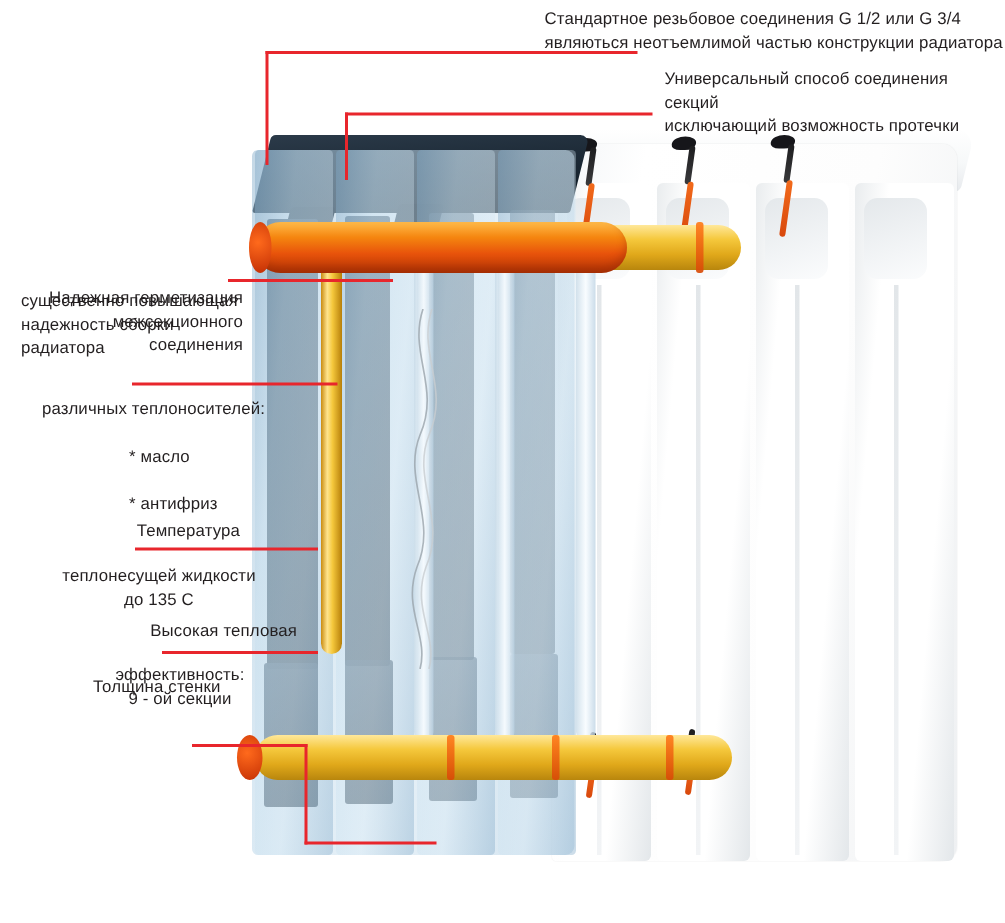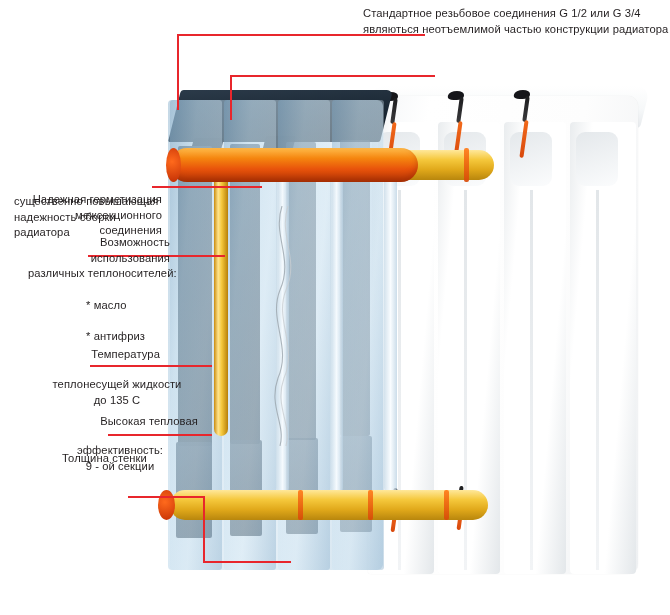--- a/index.html
+++ b/index.html
@@ -333,39 +333,40 @@
   <div class="lead h" style="left:90px;  top:365px; width:122px;"></div>
   <div class="lead h" style="left:108px; top:434px; width:104px;"></div>
 
   <div class="lead h" style="left:128px; top:496px; width:77px;"></div>
   <div class="lead v" style="left:203px; top:496px; height:67px;"></div>
   <div class="lead h" style="left:203px; top:561px; width:88px;"></div>
 
   <div class="ann left" style="left:343px; top:6px;  width:320px;margin-left:20px;">Стандартное резьбовое соединения G 1/2  или G 3/4
 являються неотъемлимой частью конструкции радиатора</div>
 
+  <div class="ann left" style="left:443px; top:46px; width:225px;">Универсальный способ соединения секций
+исключающий возможность протечки</div>
 
   <div class="ann right" style="left:10px;  top:148px; width:152px;margin-top:44px;">Надежная герметизация
 межсекционного соединения</div>
 
   <div class="ann left" style="left:14px;  top:194px; width:160px;">существенно повышающая
 надежность сборки радиатора</div>
 
-  <div class="ann right" style="left:20px;  top:235px; width:150px;">Возможность использования</div>
 
   <div class="ann left" style="left:28px;  top:266px; width:160px;">различных теплоносителей:</div>
 
   <div class="ann left" style="left:86px;  top:282px; width:110px;">
     <div>* масло</div>
     <div>* антифриз</div>
   </div>
 
   <div class="ann right" style="left:20px;  top:347px; width:140px;">Температура</div>
 
-  <div class="ann center" style="left:37px; top:377px; width:160px;">теплонесущей жидкости
+  <div class="ann center" style="left:26px; top:377px; width:160px;">теплонесущей жидкости
 до 135 С</div>
 
   <div class="ann right" style="left:28px;  top:414px; width:170px;">Высокая тепловая</div>
 
   <div class="ann center" style="left:46px; top:443px; width:148px;">эффективность:
 9 - ой секции</div>
 
   <div class="ann left" style="left:62px;  top:451px; width:160px;">Толщина стенки</div>
 
 

